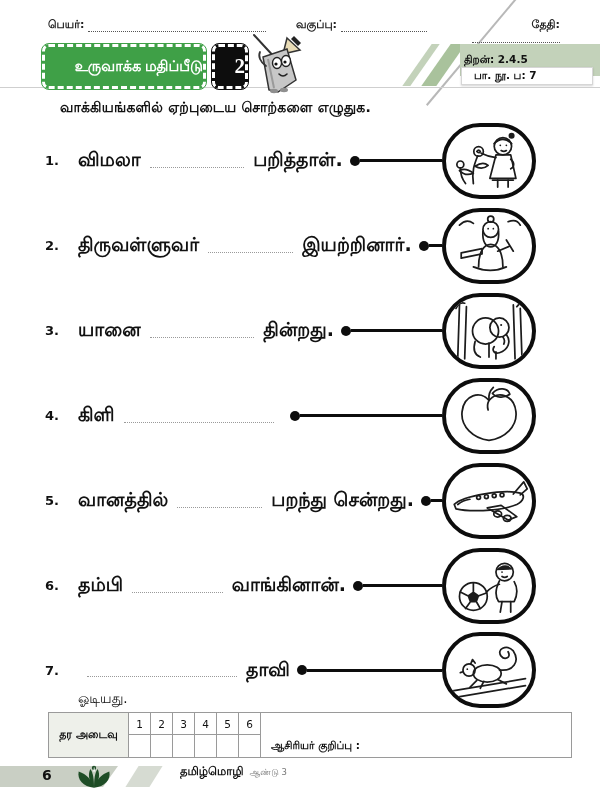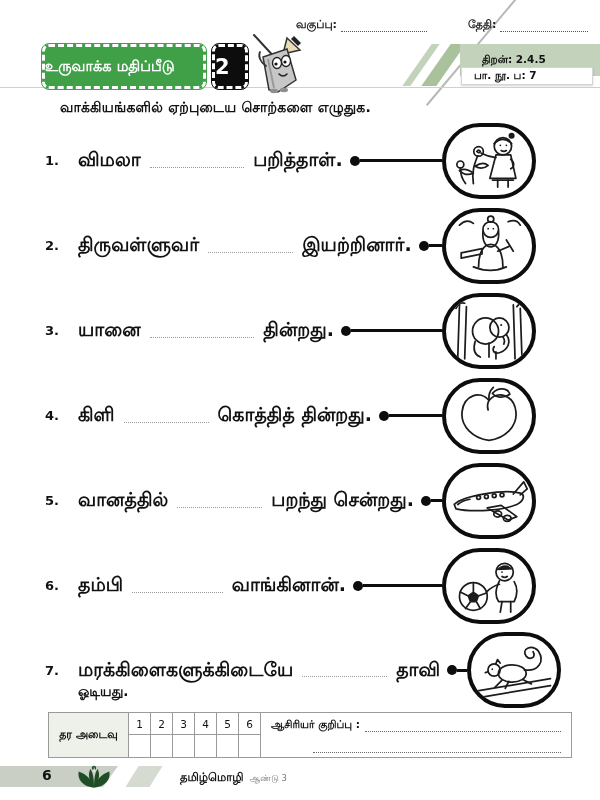--- a/index.html
+++ b/index.html
@@ -10,36 +10,36 @@
   html,body{background:#fff;}
   .page{position:relative;width:600px;height:800px;background:#fff;overflow:hidden;
         font-family:"DejaVu Sans","Liberation Sans",sans-serif;color:var(--ink);}
 
   
   .header-zone{position:absolute;left:0;top:0;width:600px;height:96px;}
   .field{position:absolute;top:18px;display:flex;align-items:flex-end;font-size:11px;font-weight:600;color:#222;}
   .field .leader{display:inline-block;height:11px;border-bottom:1.4px dotted #555;margin-left:4px;}
   .field-name{left:48px;}  .field-name .leader{width:178px;}
   .field-class{left:296px;}.field-class .leader{width:86px;}
-  .field-date{left:468px;} .field-date .leader{width:88px;}
+  .field-date{left:468px;flex-direction:column;} .field-date .leader{width:88px;}
 
   .diag-line{position:absolute;left:519px;top:-6px;width:1.5px;height:145px;background:#b8b8b8;
              transform:rotate(40deg);transform-origin:top center;}
   .stripe{position:absolute;top:44px;height:42px;transform:skewX(-35deg);}
   .stripe-a{left:436px;width:15px;background:var(--stripe-green);}
   .stripe-b{left:417px;width:8px;background:var(--band-green);}
   .skill-band{position:absolute;right:0;top:44px;width:140px;height:32px;background:var(--band-green);
-              display:flex;align-items:center;padding-left:22px;font-size:10.5px;font-weight:700;}
+              display:flex;align-items:center;padding-left:4px;font-size:10.5px;font-weight:700;}
   .ref-band{position:absolute;right:7px;top:67px;width:132px;height:18px;background:#fff;
             border:1px solid #d6d6d6;box-shadow:0 1px 2px rgba(0,0,0,.18);
             display:flex;align-items:center;padding-left:12px;font-size:10.5px;font-weight:600;}
   .head-rule{position:absolute;left:0;top:87px;width:600px;height:1px;background:var(--rule);}
 
   .stamp{position:absolute;top:44px;border:3px dashed #fff;border-radius:7px;
-         display:flex;align-items:center;justify-content:flex-start;z-index:3;}
+         display:flex;align-items:center;justify-content:flex-end;z-index:3;font-family:Liberation Serif, serif;}
   .stamp-green{left:42px;width:164px;height:45px;background:var(--green);
                outline:1px solid var(--green);}
   .stamp-green .t{color:#fff;font-size:14.5px;font-weight:700;white-space:nowrap;}
   .stamp-black{left:212px;width:36px;height:45px;background:#0d0d0d;outline:1px solid #0d0d0d;}
   .stamp-black .t{color:#fff;font-size:21px;font-weight:700;}
   .pencil{position:absolute;left:250px;top:30px;z-index:3;}
 
   
   .instruction{position:absolute;left:35px;top:99px;font-size:14px;font-weight:700;letter-spacing:.2px;margin-left:25px;}
 
@@ -49,45 +49,45 @@
   .q-row--wrap{height:84px;}
   .q-no{width:33px;flex-shrink:0;font-size:13px;font-weight:600;}
   .q-text{font-size:19px;font-weight:600;white-space:nowrap;}
   .q-blank{flex:1.15;max-width:150px;min-width:85px;height:14px;
            border-bottom:1.4px dotted #9a9a9a;margin:0 9px;}
   .q-dot{width:10px;height:10px;border-radius:50%;background:#0d0d0d;flex-shrink:0;margin-left:7px;}
   .q-line{flex:1;height:3px;background:#0d0d0d;min-width:10px;}
   .capsule{width:94px;height:76px;flex-shrink:0;background:#fff;border:4px solid #0d0d0d;
            border-radius:40px;display:flex;align-items:center;justify-content:center;overflow:hidden;}
   .capsule svg{width:84px;height:66px;}
-  .q-wrap{position:absolute;left:78px;bottom:11px;font-size:13.5px;font-weight:700;text-align:right;}
+  .q-wrap{position:absolute;left:78px;bottom:4px;font-size:13.5px;font-weight:400;text-align:right;}
 
   
   .grade-table{position:absolute;left:48px;top:712px;width:524px;height:46px;
                border:1px solid #9a9a9a;display:flex;background:#fff;font-size:11px;}
   .gt-label{width:80px;background:var(--label-bg);border-right:1px solid #9a9a9a;
             display:flex;align-items:center;justify-content:center;font-weight:600;}
   .gt-grid{display:grid;grid-template-columns:repeat(6,22px);grid-template-rows:22px 22px;}
   .gt-cell{border-right:1px solid #9a9a9a;border-bottom:1px solid #9a9a9a;
            display:flex;align-items:center;justify-content:center;font-size:10.5px;}
   .gt-cell.bottom{border-bottom:none;}
-  .gt-note{flex:1;padding:5px 10px 4px 10px;display:flex;flex-direction:column;justify-content:space-between;}
+  .gt-note{flex:1;padding:5px 10px 4px 10px;display:flex;flex-direction:row;justify-content:space-between;}
   .gt-note .row1{display:flex;align-items:flex-end;font-size:10.5px;font-weight:600;white-space:nowrap;}
   .note-dots{flex:1;border-bottom:1.4px dotted #666;height:10px;margin-left:5px;}
   .gt-note .row2{display:flex;}
   .gt-note .row2 .note-dots{margin-left:42px;}
 
   
   .footer{position:absolute;left:0;top:764px;width:600px;height:26px;}
   .f-band{position:absolute;left:0;top:2px;width:118px;height:21px;background:var(--footer-band);
           clip-path:polygon(0 0,118px 0,103px 21px,0 21px);}
   .f-num{position:absolute;left:42px;top:3px;font-size:14px;font-weight:700;}
   .f-logo{position:absolute;left:76px;top:0px;}
   .f-stripe{position:absolute;left:132px;top:2px;width:24px;height:21px;background:#d6dbd2;transform:skewX(-32deg);}
-  .f-title{position:absolute;left:180px;top:6px;font-size:11.5px;font-weight:700;white-space:nowrap;}
+  .f-title{position:absolute;left:180px;top:0;font-size:11.5px;font-weight:700;white-space:nowrap;}
   .f-year{font-size:8.5px;font-weight:400;color:#777;margin-left:6px;}
 
   .lineart{stroke:#1c1c1c;fill:none;stroke-width:2;stroke-linecap:round;stroke-linejoin:round;}
   .lineart .fill{fill:#1c1c1c;stroke:none;}
 </style>
 </head>
 <body>
 
 <div class="page">
 
@@ -96,20 +96,24 @@
     <div class="stripe stripe-b"></div>
     <div class="stripe stripe-a"></div>
     <div class="skill-band">
       <span>திறன்: 2.4.5</span>
     </div>
     <div class="ref-band">
       <span>பா. நூ. ப: 7</span>
     </div>
     <div class="head-rule"></div>
 
+    <div class="field field-name">
+      <span>பெயர்:</span>
+      <span class="leader"></span>
+    </div>
     <div class="field field-class">
       <span>வகுப்பு:</span>
       <span class="leader"></span>
     </div>
     <div class="field field-date">
       <span>தேதி:</span>
       <span class="leader"></span>
     </div>
 
     <div class="stamp stamp-green">
@@ -215,21 +219,20 @@
       <path d="M64,45 q3,4 1,8"></path>
       <path d="M32,50 Q28,64 38,68 M48,52 L48,68 M56,62 L56,70"></path>
     </g>
   </svg>
         </div>
     </div>
       <div class="q-row">
       <span class="q-no">4.</span>
       <span class="q-text q-before">கிளி</span>
       <span class="q-blank"></span>
-      <span class="q-text q-after">கொத்தித் தின்றது.</span>
       <span class="q-dot"></span>
       <span class="q-line"></span>
       <div class="capsule">
           <svg id="svg-apple" viewBox="0 0 96 76">
     <g class="lineart">
       <path d="M48,20 C38,8 19,14 17,33 C15,50 30,64 48,66 C66,64 81,50 79,33 C77,14 58,8 48,20 Z"></path>
       <path d="M48,19 C47,12 50,8 53,5"></path>
       <path d="M52,12 C59,4 70,6 72,13 C65,18 56,17 52,12 Z"></path>
       <path d="M48,20 C46,24 46,28 47,31"></path>
     </g>
@@ -279,21 +282,20 @@
               <path d="M63,27 q3,2 6,0"></path>
       <path d="M60,32 C55,42 55,50 59,56 L77,56 C81,48 81,40 77,33"></path>
       <path d="M60,36 C52,38 48,42 45,45"></path>
       <path d="M63,56 L61,68 M73,56 L73,68"></path>
     </g>
   </svg>
         </div>
     </div>
       <div class="q-row q-row--wrap">
       <span class="q-no">7.</span>
-      <span class="q-text q-before">மரக்கிளைகளுக்கிடையே</span>
       <span class="q-blank"></span>
       <span class="q-text q-after">தாவி</span>
       <span class="q-dot"></span>
       <span class="q-line"></span>
       <div class="capsule">
           <svg id="svg-squirrel-running" viewBox="0 0 96 76">
     <g class="lineart">
       <path d="M6,62 L90,48 M6,70 L90,56"></path>
       <ellipse cx="46" cy="42" rx="16" ry="10"></ellipse>
       <circle cx="25" cy="38" r="7"></circle>

